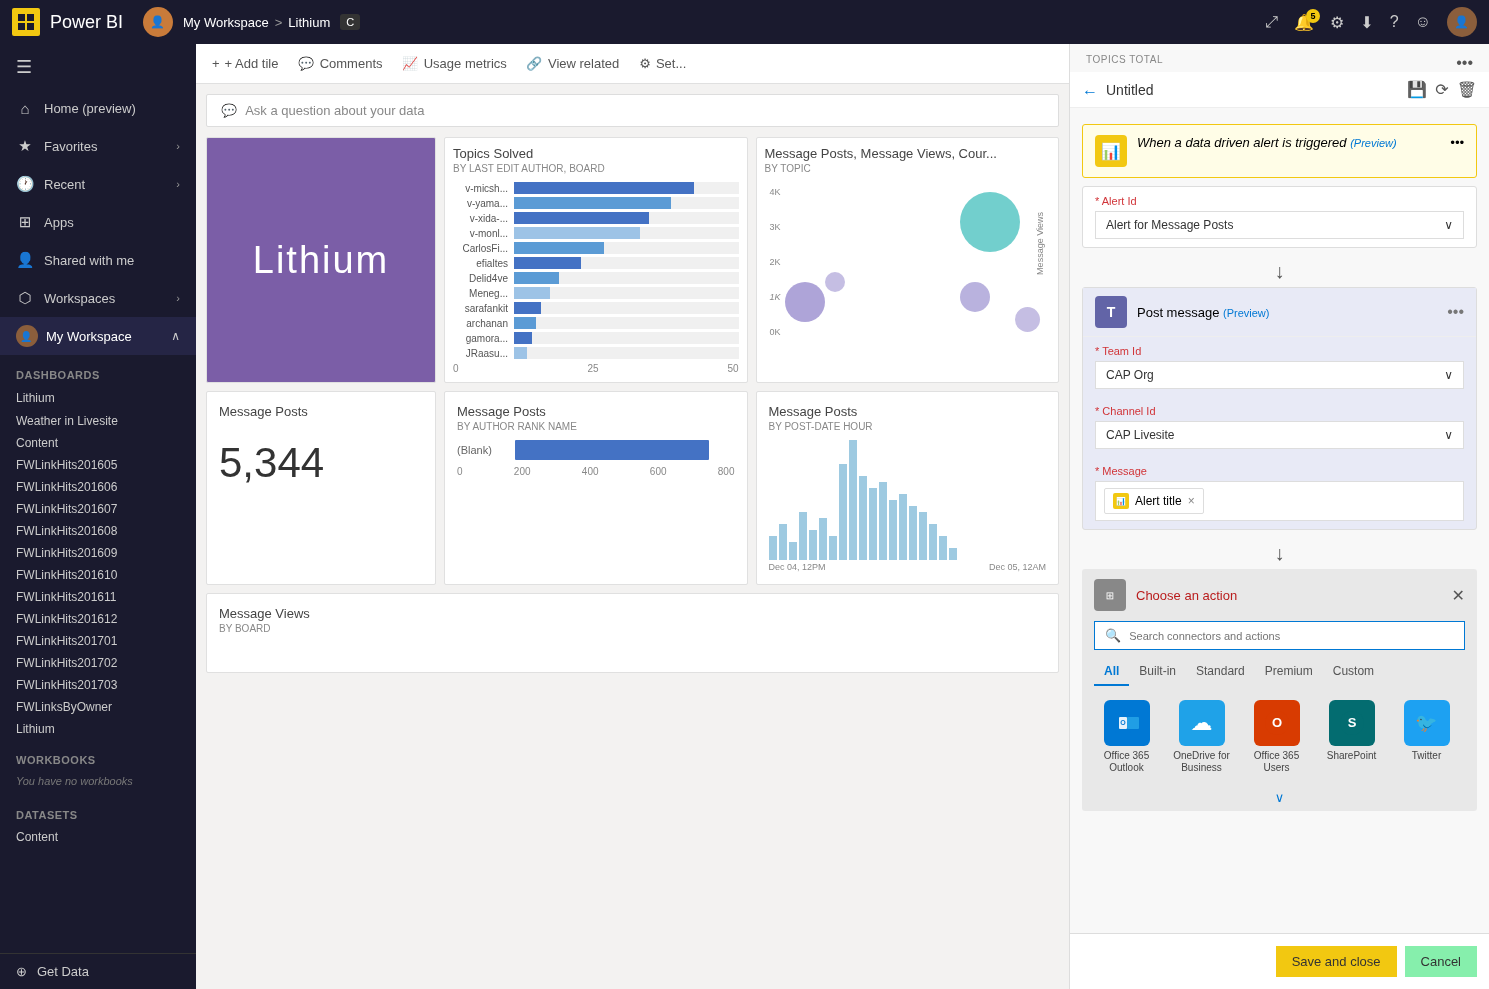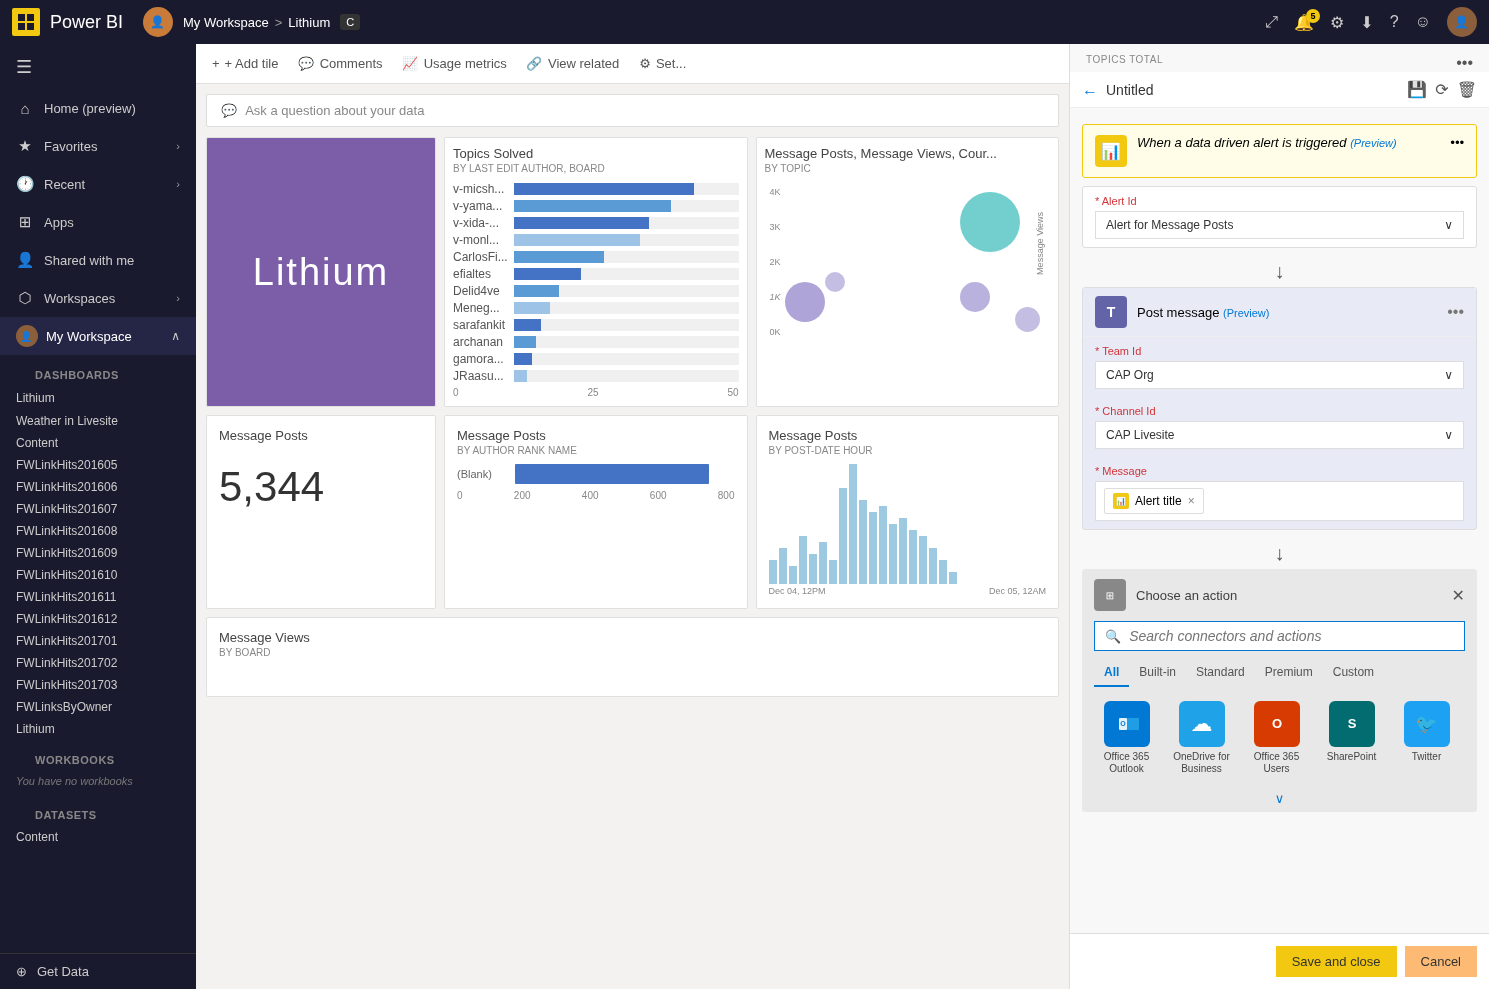--- a/index.html
+++ b/index.html
@@ -35,21 +35,21 @@
     }
     .sidebar-menu-icon { padding: 12px 16px; color: #ccc; cursor: pointer; font-size: 18px; }
     .sidebar-nav-item {
       display: flex; align-items: center; padding: 10px 16px; color: #ccc;
       cursor: pointer; gap: 10px; font-size: 13px; position: relative;
     }
     .sidebar-nav-item .nav-icon { width: 18px; text-align: center; font-size: 15px; }
     .sidebar-nav-item .nav-label { flex: 1; }
     .sidebar-nav-item .nav-arrow { font-size: 11px; color: #999; }
     .sidebar-section { padding: 12px 16px 4px; }
-    .sidebar-section-label { color: #888; font-size: 11px; font-weight: 600; text-transform: uppercase; letter-spacing: 0.5px; margin-left: 19px; }
+    .sidebar-section-label { color: #888; font-size: 11px; font-weight: 600; text-transform: uppercase; letter-spacing: 0.5px; }
     .sidebar-link { padding: 4px 16px; color: #ccc; cursor: pointer; font-size: 12px; display: flex; align-items: center; justify-content: space-between; }
     .sidebar-gray-text { color: #777; font-size: 11px; padding: 4px 16px 8px; font-style: italic; }
     .sidebar-link .dots { color: #777; opacity: 0; font-size: 14px; }
     .my-workspace-header {
       display: flex; align-items: center; padding: 8px 16px; color: white;
       cursor: pointer; gap: 8px; background: #252545;
     }
     .my-workspace-avatar { width: 22px; height: 22px; border-radius: 50%; background: #8b5e3c; display: flex; align-items: center; justify-content: center; color: white; font-size: 10px; }
     .get-data { display: flex; align-items: center; padding: 10px 16px; color: #ccc; cursor: pointer; gap: 10px; border-top: 1px solid #333; margin-top: auto; }
 
@@ -73,21 +73,21 @@
     .tile { background: white; border: 1px solid #e0e0e0; border-radius: 2px; padding: 12px; position: relative; overflow: hidden; }
     .tile-lithium { background: #7b5ea7; display: flex; align-items: center; justify-content: center; min-height: 160px; }
     .tile-lithium-text { color: white; font-size: 38px; font-weight: 300; letter-spacing: 2px; }
     .tile-metric { min-height: 130px; }
     .tile-title { font-size: 13px; color: #444; margin-bottom: 2px; font-weight: 500; }
     .tile-subtitle { font-size: 10px; color: #888; margin-bottom: 8px; text-transform: uppercase; }
     .tile-value { font-size: 42px; color: #333; font-weight: 300; }
     .tile-chart-area { min-height: 140px; padding: 8px; }
     .bar-chart { display: flex; flex-direction: column; gap: 3px; }
     .bar-row { display: flex; align-items: center; gap: 6px; font-size: 10px; }
-    .bar-label { width: 55px; color: #555; white-space: nowrap; overflow: hidden; text-overflow: ellipsis; font-size: 12px; }
+    .bar-label { width: 55px; text-align: right; color: #555; white-space: nowrap; overflow: hidden; text-overflow: ellipsis; font-size: 10px; }
     .bar-track { flex: 1; background: #f0f0f0; height: 12px; position: relative; }
     .bar-fill { height: 100%; }
     .tiles-row2 { display: grid; grid-template-columns: 230px 1fr 1fr; gap: 8px; margin-bottom: 8px; }
     .tile-bottom { min-height: 180px; }
     .tiles-row3 { display: grid; grid-template-columns: 1fr; gap: 8px; }
     .tile-wide { min-height: 80px; }
 
     
     .right-panel {
       width: 420px; background: #f8f8f8; border-left: 1px solid #ddd;
@@ -119,21 +119,21 @@
     
     .alert-trigger { background: #fffde7; border: 1px solid #f2c811; margin: 8px 12px; border-radius: 3px; padding: 10px 12px; display: flex; align-items: flex-start; gap: 10px; }
     .alert-icon { width: 32px; height: 32px; background: #f2c811; border-radius: 4px; display: flex; align-items: center; justify-content: center; flex-shrink: 0; }
     .alert-title-row { display: flex; align-items: center; justify-content: space-between; width: 100%; }
 
     
     .connector-section { background: #e8e8e8; margin: 0 12px 8px; border-radius: 3px; padding: 0; }
     .connector-header { display: flex; align-items: center; justify-content: space-between; padding: 10px 12px; }
     .connector-header-left { display: flex; align-items: center; gap: 10px; }
     .connector-icon { width: 32px; height: 32px; background: #888; border-radius: 4px; display: flex; align-items: center; justify-content: center; color: white; font-size: 10px; }
-    .connector-title { font-size: 13px; color: #404040; font-weight: 500; }
+    .connector-title { font-size: 13px; color: #b91c1c; font-weight: 500; }
     .connector-close { cursor: pointer; color: #555; font-size: 16px; }
 
     
     .connector-search { margin: 0 12px 8px; display: flex; align-items: center; border: 1px solid #0078d4; background: white; padding: 6px 10px; gap: 8px; }
     .connector-search input { border: none; outline: none; flex: 1; font-size: 12px; color: #333; }
 
     
     .connector-tabs { display: flex; gap: 0; padding: 0 12px; margin-bottom: 14px; border-bottom: 2px solid transparent; }
     .connector-tab { padding: 6px 10px; font-size: 12px; color: #555; cursor: pointer; border-bottom: 2px solid transparent; margin-bottom: -2px; }
     .connector-tab.active { color: #0078d4; border-bottom-color: #0078d4; font-weight: 600; }
@@ -153,21 +153,21 @@
 
     
     .message-chip-area { padding: 4px 12px 8px; }
     .message-chip { display: inline-flex; align-items: center; gap: 6px; background: white; border: 1px solid #ddd; padding: 4px 8px; border-radius: 2px; font-size: 12px; }
     .chip-icon { width: 16px; height: 16px; background: #f2c811; border-radius: 2px; display: flex; align-items: center; justify-content: center; font-size: 8px; }
     .chip-close { color: #888; cursor: pointer; font-size: 12px; }
 
     
     .panel-bottom { padding: 12px; display: flex; gap: 8px; justify-content: flex-end; border-top: 1px solid #ddd; background: white; }
     .btn-save { background: #f2c811; color: #333; border: none; padding: 8px 16px; cursor: pointer; font-size: 13px; font-weight: 500; }
-    .btn-cancel { background: #fdba74; color: #333; border: none; padding: 8px 16px; cursor: pointer; font-size: 13px; }
+    .btn-cancel { background: #86efac; color: #333; border: none; padding: 8px 16px; cursor: pointer; font-size: 13px; }
 
     
     .untitled-row { display: flex; align-items: center; gap: 8px; padding: 8px 12px; border-bottom: 1px solid #eee; background: white; margin: 0 0 8px 0; }
     .back-btn { color: #0078d4; cursor: pointer; font-size: 16px; }
     .untitled-title { flex: 1; font-size: 14px; color: #333; font-weight: 400; }
     .untitled-icons { display: flex; gap: 8px; color: #555; font-size: 16px; }
     .untitled-icon { cursor: pointer; }
 
     
     .color-blue1 { background: #4472c4; }
@@ -626,21 +626,21 @@
       <div class="connector-header">
         <div class="connector-header-left">
           <div class="connector-icon">⊞</div>
           <span class="connector-title">Choose an action</span>
         </div>
         <span class="connector-close">✕</span>
       </div>
 
       <div class="connector-search">
         <span>🔍</span>
-        <input type="text" style="border: none; outline: none; flex: 1 1 0%; font-size: 14px; font-style: italic;" placeholder="Search connectors and actions">
+        <input type="text" style="border: none; outline: none; flex: 1 1 0%; font-size: 11px;" placeholder="Search connectors and actions">
       </div>
 
       <div class="connector-tabs">
         <div class="connector-tab active">All</div>
         <div class="connector-tab">Built-in</div>
         <div class="connector-tab">Standard</div>
         <div class="connector-tab">Premium</div>
         <div class="connector-tab">Custom</div>
       </div>
 

